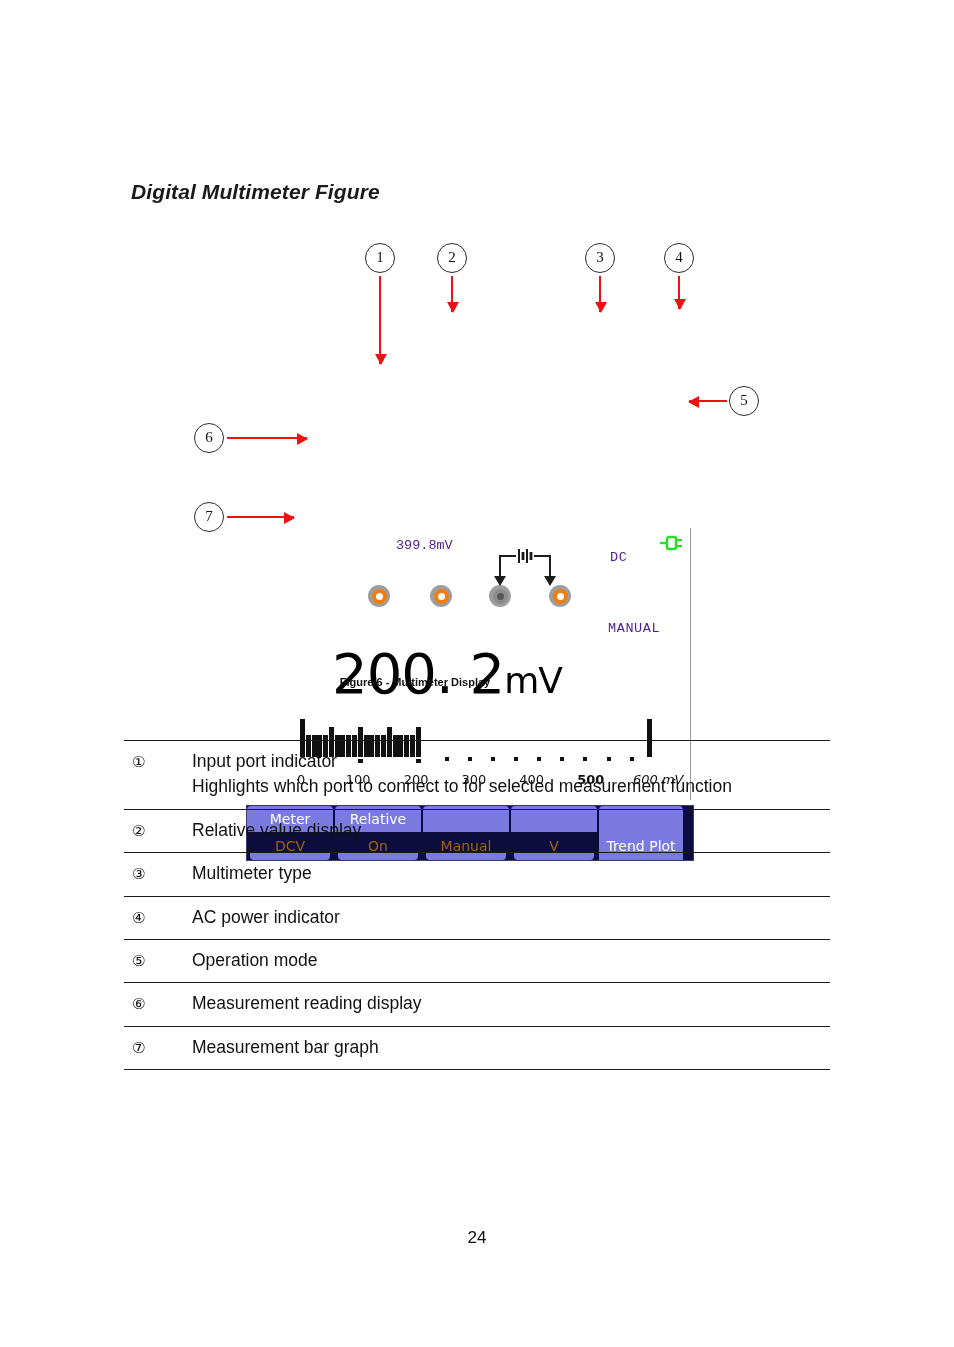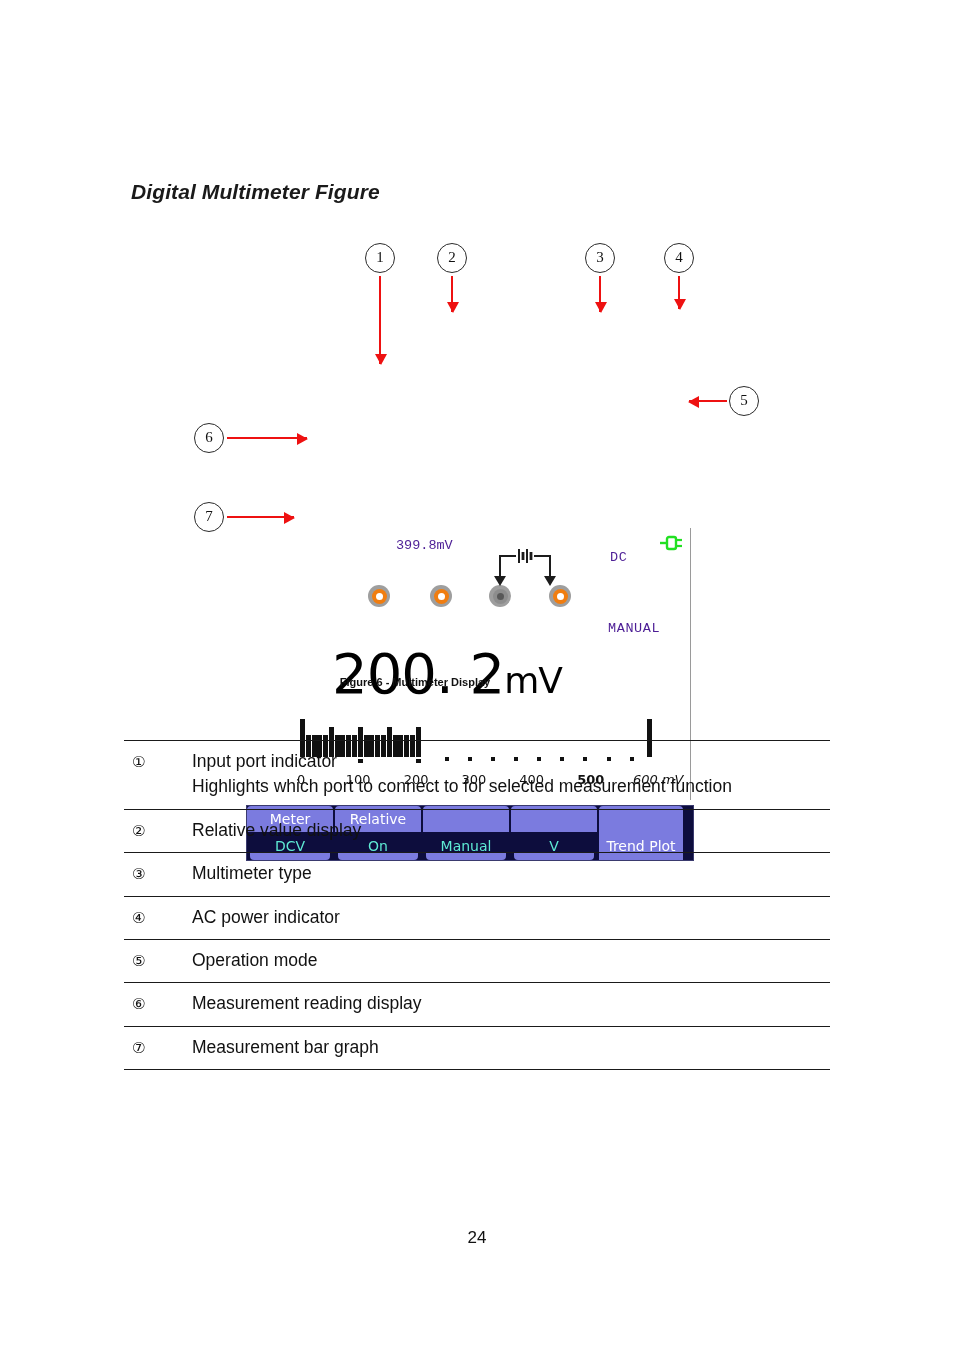--- a/index.html
+++ b/index.html
@@ -164,21 +164,21 @@
     color: #ffffff;
     font-family: "DejaVu Sans", sans-serif;
     font-size: 14px;
     display: flex; align-items: center; justify-content: center;
     border-radius: 4px 4px 0 0;
     white-space: nowrap;
   }
   .mkey .kbot {
     flex: 1;
     background: #0d0d3d;
-    color: #5eead4;
+    color: #a16207;
     font-family: "DejaVu Sans", sans-serif;
     font-size: 14px;
     display: flex; align-items: center; justify-content: center;
     white-space: nowrap;
   }
   .mkey.solid { background: #7b7bdf; }
   .mkey.solid .ktop { background: #7b7bdf; color: #7b7bdf; }
   .mkey.solid .kbot { background: #7b7bdf; color: #ffffff; }
   .mkey .foot {
     position: absolute; left: 3px; right: 3px; bottom: 0; height: 7px;

